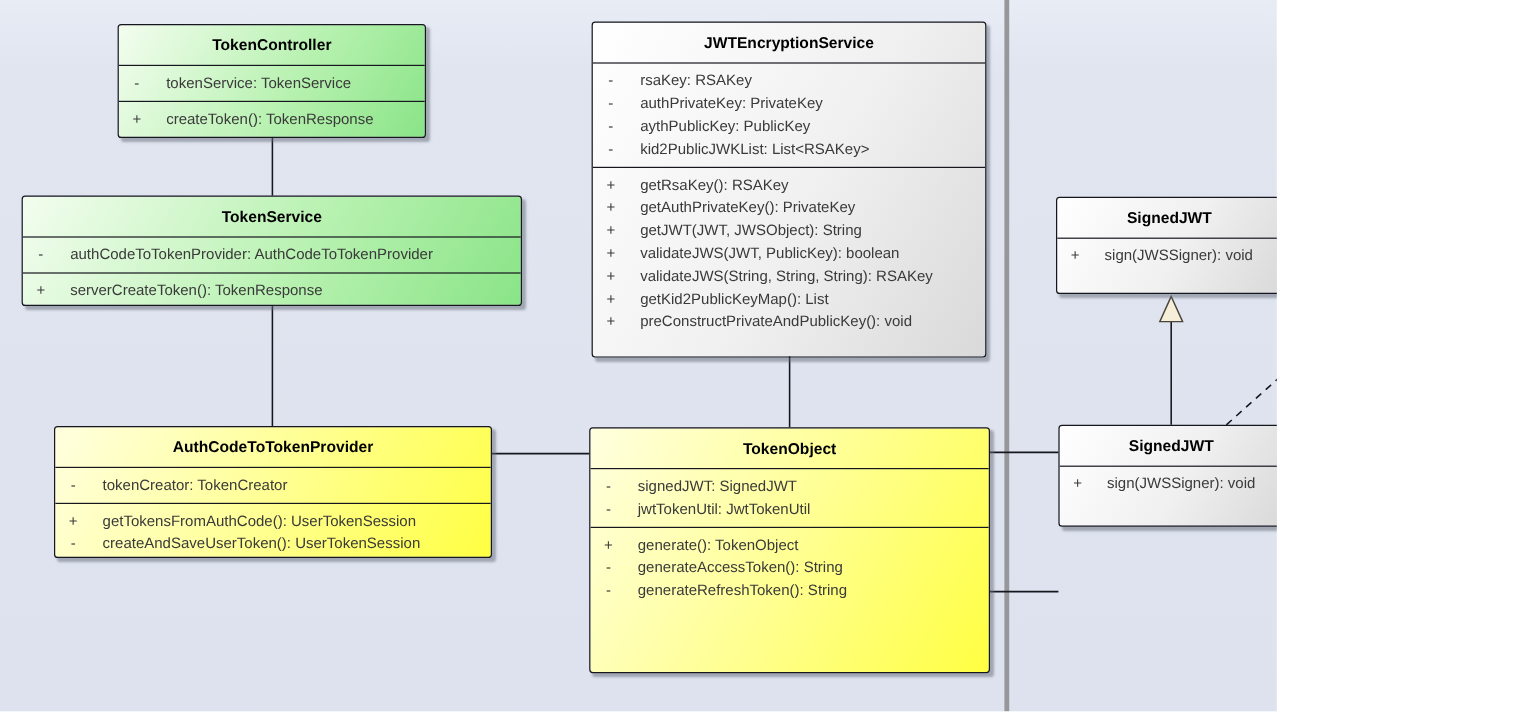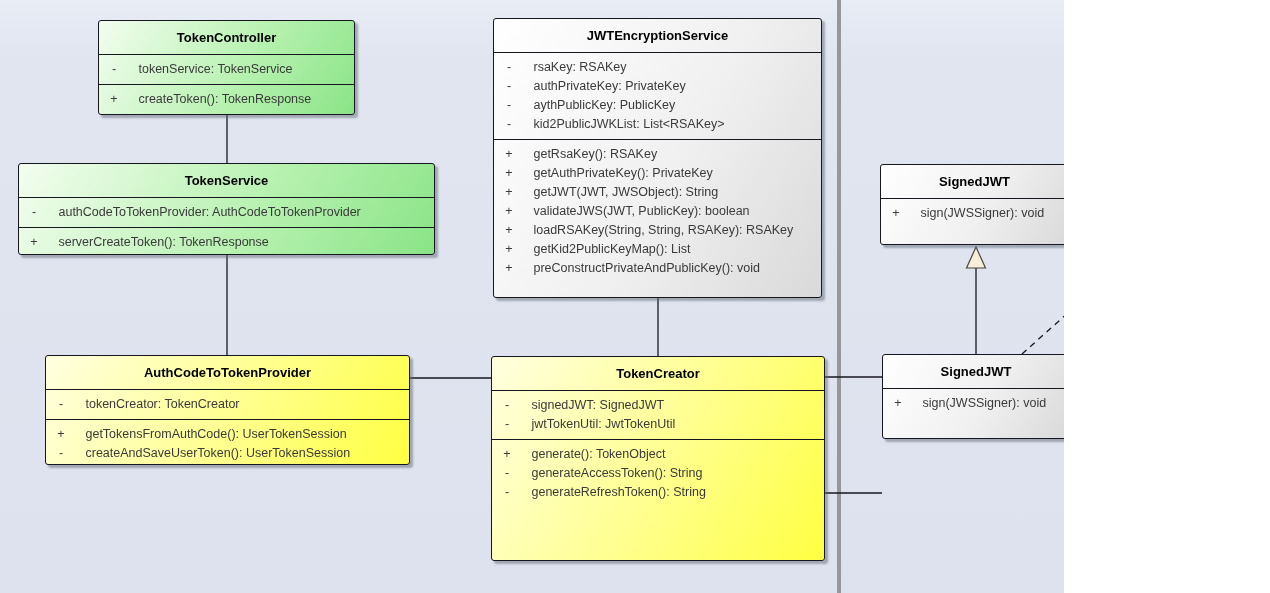--- a/index.html
+++ b/index.html
@@ -139,21 +139,21 @@
       <div class="row">
         <span class="vis">+</span>
         <span class="mtext">getJWT(JWT, JWSObject): String</span>
       </div>
       <div class="row">
         <span class="vis">+</span>
         <span class="mtext">validateJWS(JWT, PublicKey): boolean</span>
       </div>
       <div class="row">
         <span class="vis">+</span>
-        <span class="mtext">loadRSAKey(String, String, RSAKey): RSAKey</span>
+        <span class="mtext">validateJWS(String, String, String): RSAKey</span>
       </div>
       <div class="row">
         <span class="vis">+</span>
         <span class="mtext">getKid2PublicKeyMap(): List</span>
       </div>
       <div class="row">
         <span class="vis">+</span>
         <span class="mtext">preConstructPrivateAndPublicKey(): void</span>
       </div>
     </div>
@@ -188,21 +188,21 @@
         <span class="mtext">getTokensFromAuthCode(): UserTokenSession</span>
       </div>
       <div class="row">
         <span class="vis">-</span>
         <span class="mtext">createAndSaveUserToken(): UserTokenSession</span>
       </div>
     </div>
   </div>
 
   <div class="uml-class c-yellow" style="left:491px;top:356px;width:334px;height:205px">
-    <div class="title">TokenCreator</div>
+    <div class="title">TokenObject</div>
     <div class="sec">
       <div class="row">
         <span class="vis">-</span>
         <span class="mtext">signedJWT: SignedJWT</span>
       </div>
       <div class="row">
         <span class="vis">-</span>
         <span class="mtext">jwtTokenUtil: JwtTokenUtil</span>
       </div>
     </div>

